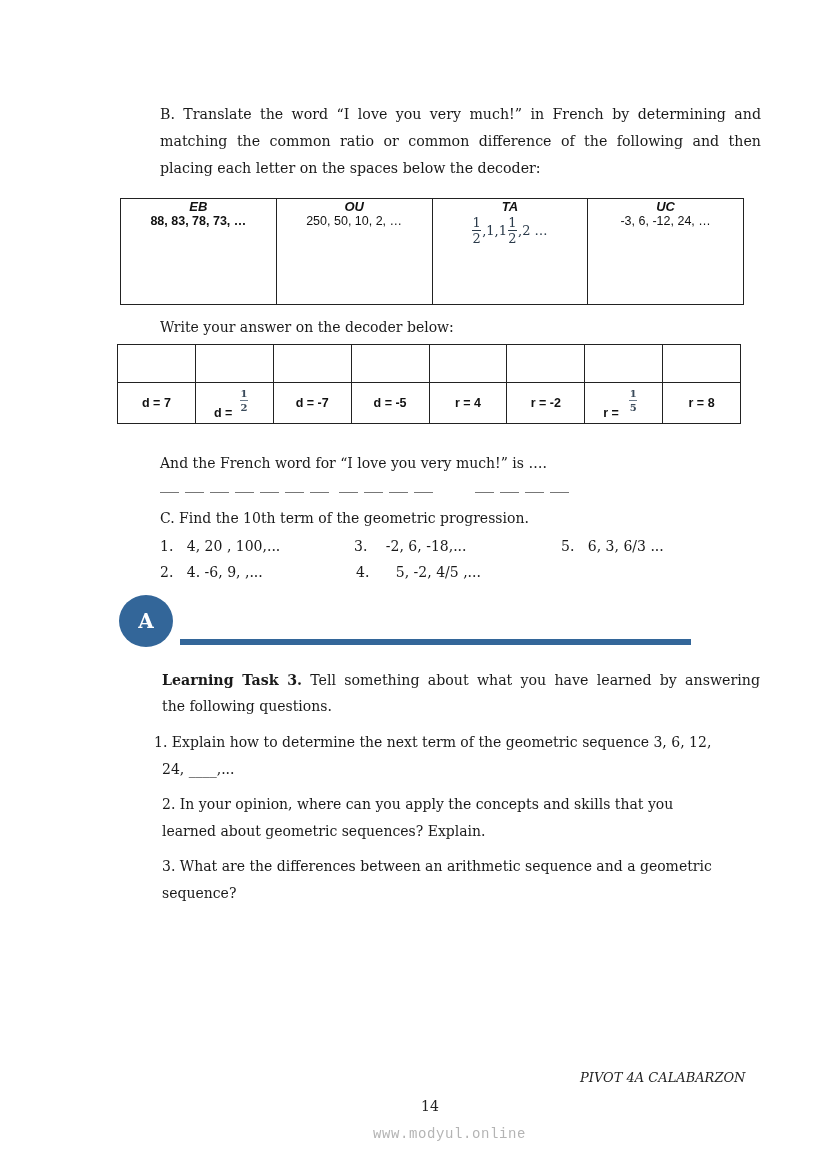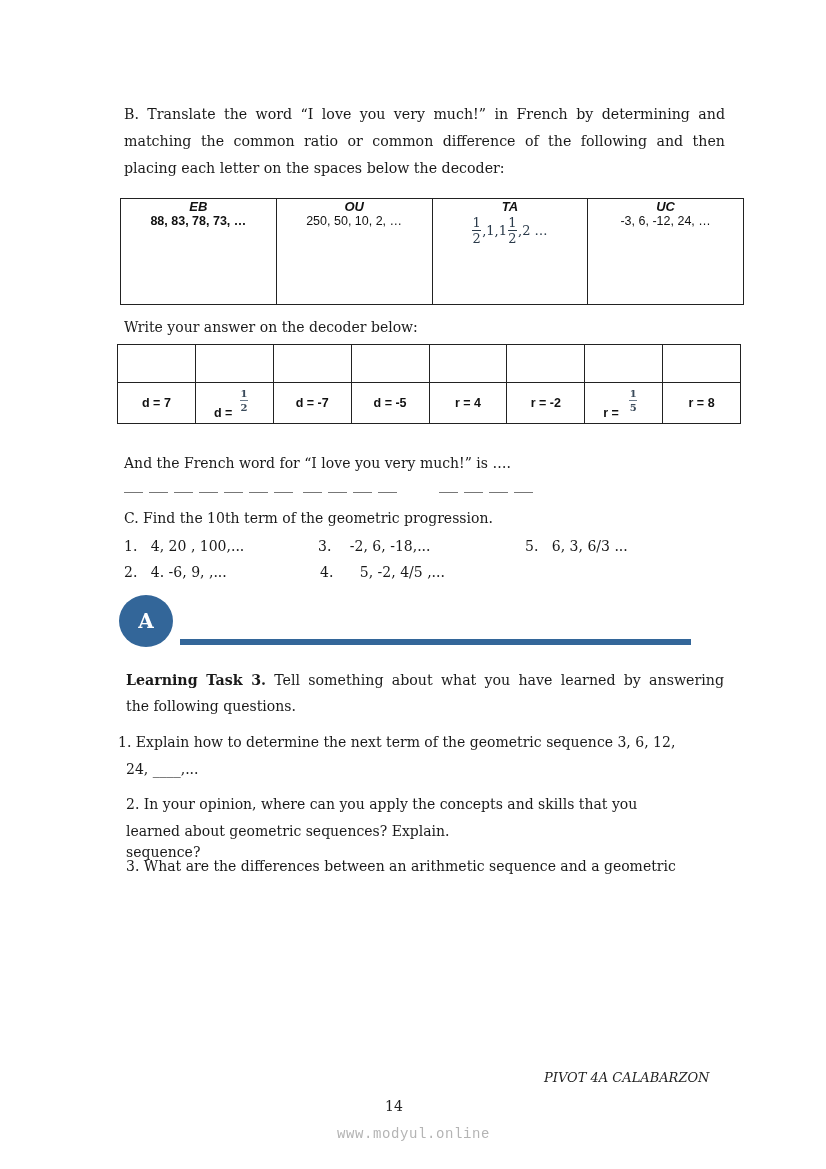--- a/index.html
+++ b/index.html
@@ -1,21 +1,21 @@
 <!DOCTYPE html>
 <html><head>
   <meta charset="utf-8">
   <style>
     html, body { margin: 0; padding: 0; }
     body {
       width: 826px; height: 1169px; background: #ffffff; position: relative;
       font-family: "DejaVu Serif", "Liberation Serif", serif; color: #1a1a1a;
       overflow: hidden;
     }
-    .abs { position: absolute; }
+    .abs { position: absolute; margin-left: 36px; }
     .para {
       font-family: "DejaVu Serif", serif; font-size: 14.2px; line-height: 27px;
       color: #1a1a1a; text-align: justify; text-align-last: justify;
     }
     .para.last { text-align-last: left; }
     .line { font-family: "DejaVu Serif", serif; font-size: 14px; color: #1a1a1a; white-space: nowrap; }
 
     
     table.seq {
       position: absolute; left: 120px; top: 198px; width: 624px; height: 107px;
@@ -213,17 +213,17 @@
 <div class="abs para" style="left:126px; top:667px; width:598px;"><b>Learning Task 3.</b><span> Tell something about what you have learned by answering</span></div>
 <div class="abs line" style="left:126px; top:698px;">the following  questions.</div>
 
 <div class="abs line" style="left:118px; top:734px;">1. Explain how to determine the next term of the geometric sequence  3, 6, 12,</div>
 <div class="abs line" style="left:126px; top:761px;">24, ____,...</div>
 
 <div class="abs line" style="left:126px; top:796px;">2. In your opinion, where can you apply the concepts and skills that you</div>
 <div class="abs line" style="left:126px; top:823px;">learned about geometric sequences? Explain.</div>
 
 <div class="abs line" style="left:126px; top:858px;">3. What are the differences between an arithmetic sequence and a  geometric</div>
-<div class="abs line" style="left:126px; top:844px;">sequence?</div>
+<div class="abs line" style="left:126px; top:885px;">sequence?</div>
 
 <div class="abs footer-brand" style="left:544px; top:1070px;">PIVOT 4A CALABARZON</div>
 <div class="abs page-no" style="left:385px; top:1098px;">14</div>
 <div class="abs watermark" style="left:337px; top:1126px;">www.modyul.online</div>
 
 </body></html>

